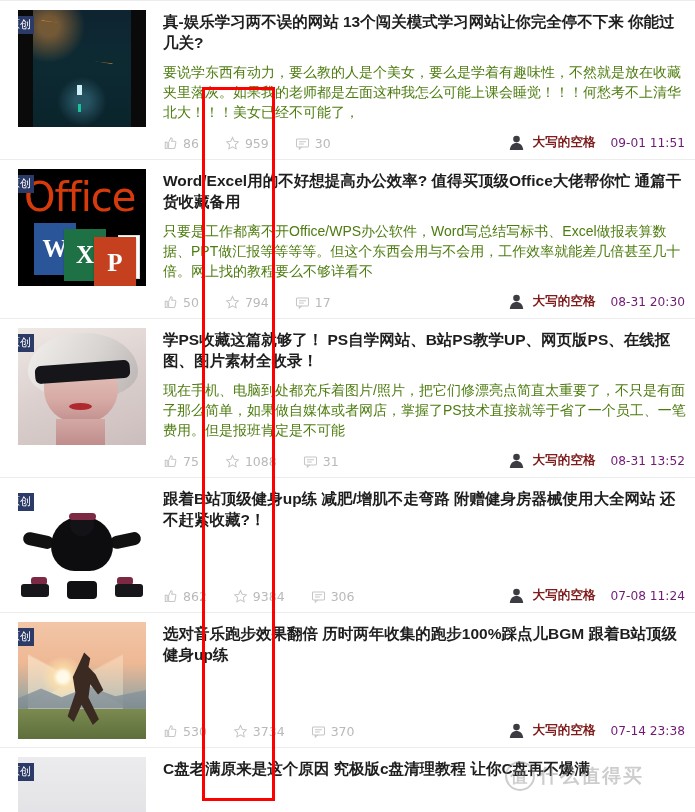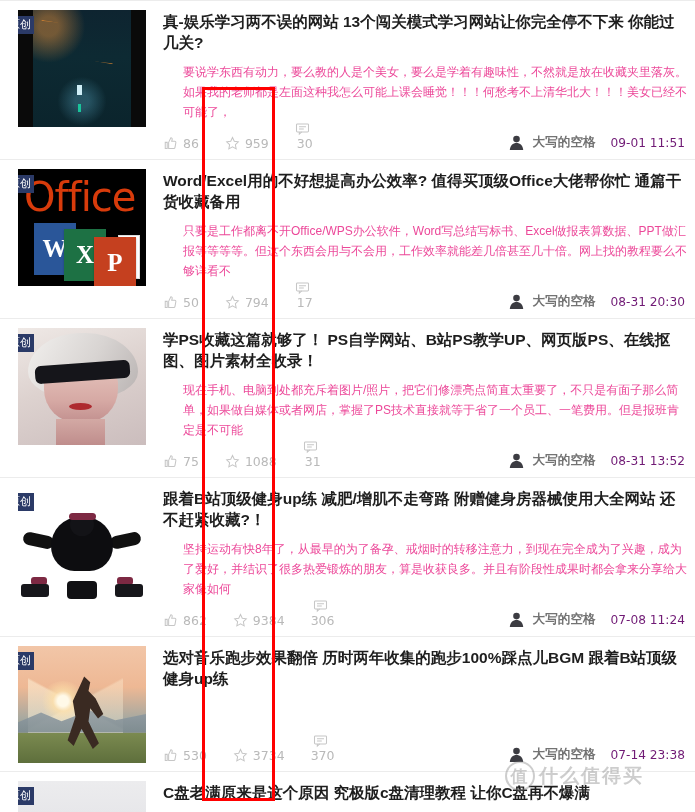--- a/index.html
+++ b/index.html
@@ -207,26 +207,25 @@
   }
   .title {
     font-size: 15.5px;
     line-height: 21px;
     font-weight: bold;
     color: #1e1e1e;
     letter-spacing: 0px;
     margin-top: 1px;
   }
   .desc {
-    font-size: 12px;
+    font-size: 14px;
     line-height: 20px;
-    color: #ec4899;
+    color: #4d7c0f;
     margin-top: 9px;
     overflow: hidden;
-    margin-left: 20px;
   }
   .spacer { flex: 1 1 auto; }
 
   
   .meta {
     display: flex;
     align-items: flex-end;
     margin-top: 9px;
     height: 20px;
   }
@@ -234,36 +233,36 @@
     display: flex;
     align-items: center;
     color: #b9b9b9;
     font-size: 12.5px;
     font-family: "DejaVu Sans", "Liberation Sans", sans-serif;
   }
   .stat .ic { width: 15px; height: 15px; display: inline-block; margin-right: 5px; }
   .stat .ic svg { display:block; }
   .s-like { margin-right: 26px; }
   .s-fav  { margin-right: 26px; }
-  .s-cmt  { margin-right: 0; flex-direction: column; }
+  .s-cmt  { margin-right: 0; }
 
   .meta-right {
     margin-left: auto;
     display: flex;
     align-items: center;
     padding-right: 2px;
   }
   .avatar {
     width: 17px; height: 17px; margin-right: 8px;
     display:inline-block;
   }
   .author {
     font-size: 12.6px;
     font-weight: bold;
-    color: #737373;
+    color: #7f1d1d;
     margin-right: 15px;
     white-space: nowrap;
   }
   .date {
     font-size: 12.2px;
     color: #701a75;
     white-space: nowrap;
     font-family: "DejaVu Sans", "Liberation Sans", sans-serif;
   }
 
@@ -489,21 +488,20 @@
               <div class="knee-r"></div>
               <div class="shoe"></div>
               <div class="db-l"></div>
               <div class="db-r"></div>
             </div>
           </div>
           <span class="badge-yc">原创</span>
         </div>
         <div class="body">
           <div class="title">跟着B站顶级健身up练 减肥/增肌不走弯路 附赠健身房器械使用大全网站 还不赶紧收藏?！</div>
-          <div class="desc">坚持运动有快8年了，从最早的为了备孕、戒烟时的转移注意力，到现在完全成为了兴趣，成为了爱好，并结识了很多热爱锻炼的朋友，算是收获良多。并且有阶段性成果时都会拿来分享给大家像如何</div>
           <div class="spacer"></div>
           <div class="meta">
             <span class="stat s-like">
               <span class="ic">
                 <svg width="15" height="15" viewBox="0 0 16 16" fill="none" stroke="#c6c6c6" stroke-width="1.1">
                   <path d="M4.5 6.8V13.3H2.4V6.8z"></path>
                   <path d="M6 6.8 L8.4 1.9 C9.5 1.9 10 2.6 9.8 3.5 L9.3 5.7 H12.6 C13.4 5.7 13.9 6.4 13.7 7.1 L12.8 12.1 C12.7 12.8 12.2 13.3 11.5 13.3 H6 Z"></path>
                 </svg>
               </span>
               <span>862</span>

